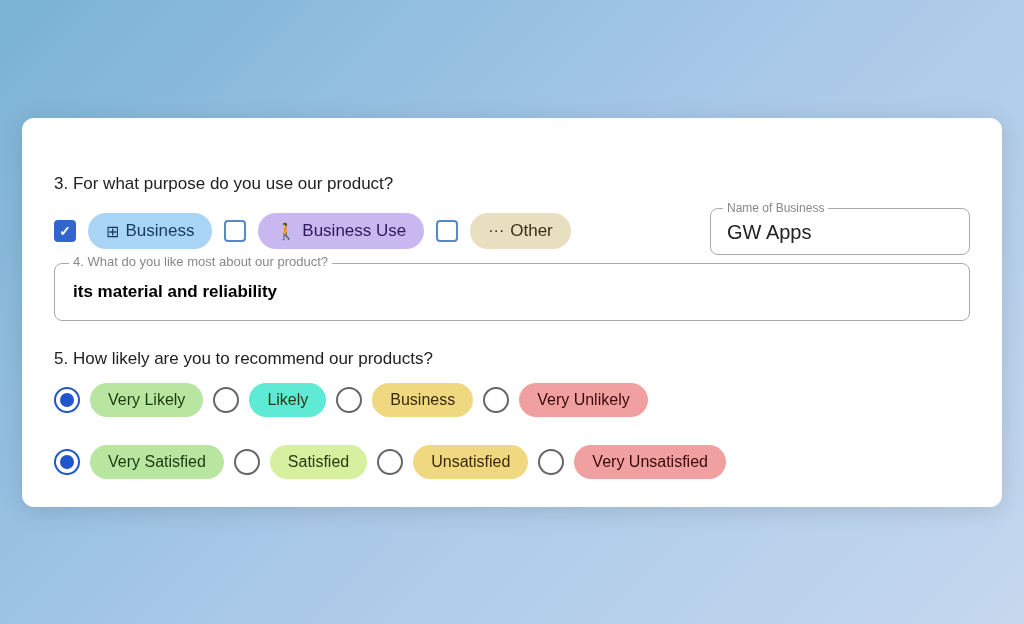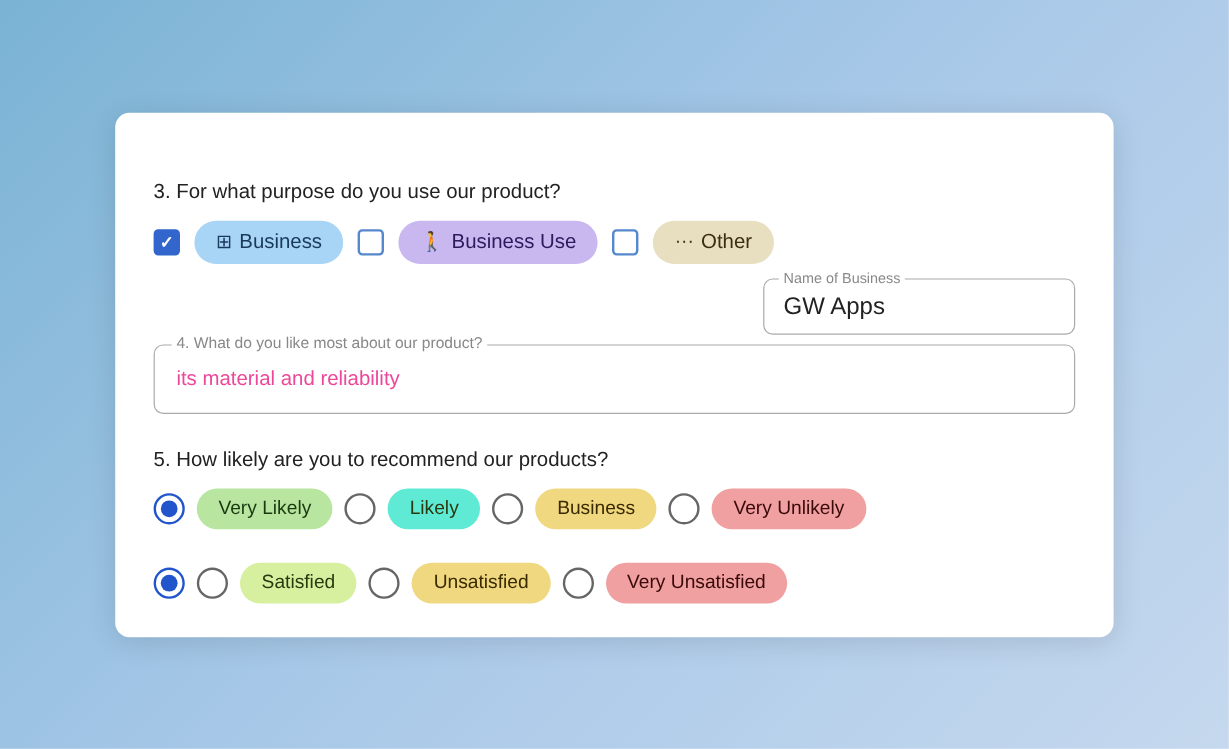--- a/index.html
+++ b/index.html
@@ -10,21 +10,21 @@
       display: flex;
       align-items: center;
       justify-content: center;
       font-family: 'Segoe UI', Arial, sans-serif;
     }
 
     .card {
       background: #ffffff;
       border-radius: 12px;
       padding: 28px 32px 28px 32px;
-      width: 832px;
+      width: 980px;
       max-width: 98vw;
       box-shadow: 0 4px 24px rgba(0,0,0,0.12);
     }
 
     
     .question-label {
       font-size: 17px;
       color: #222;
       margin-bottom: 14px;
       font-weight: 400;
@@ -135,22 +135,23 @@
       color: #888;
       position: absolute;
       top: -10px;
       left: 14px;
       background: white;
       padding: 0 4px;
     }
 
     .q4-answer {
       font-size: 17px;
-      color: #ec4899;
+      color: #000000;
       margin-top: 4px;
+      font-weight: bold;
     }
 
     
     .question-section {
       margin-top: 28px;
     }
 
     .radio-row {
       display: flex;
       align-items: center;
@@ -261,20 +262,23 @@
       <div class="radio-circle"></div>
       <div class="rating-pill pill-very-unlikely">
         <span>Very Unlikely</span>
       </div>
     </div>
   </div>
 
   <div class="question-section">
     <div class="radio-row">
       <div class="radio-circle selected"></div>
+      <div class="rating-pill pill-very-satisfied">
+        <span>Very Satisfied</span>
+      </div>
       <div class="radio-circle"></div>
       <div class="rating-pill pill-satisfied">
         <span>Satisfied</span>
       </div>
       <div class="radio-circle"></div>
       <div class="rating-pill pill-unsatisfied">
         <span>Unsatisfied</span>
       </div>
       <div class="radio-circle"></div>
       <div class="rating-pill pill-very-unsatisfied">

